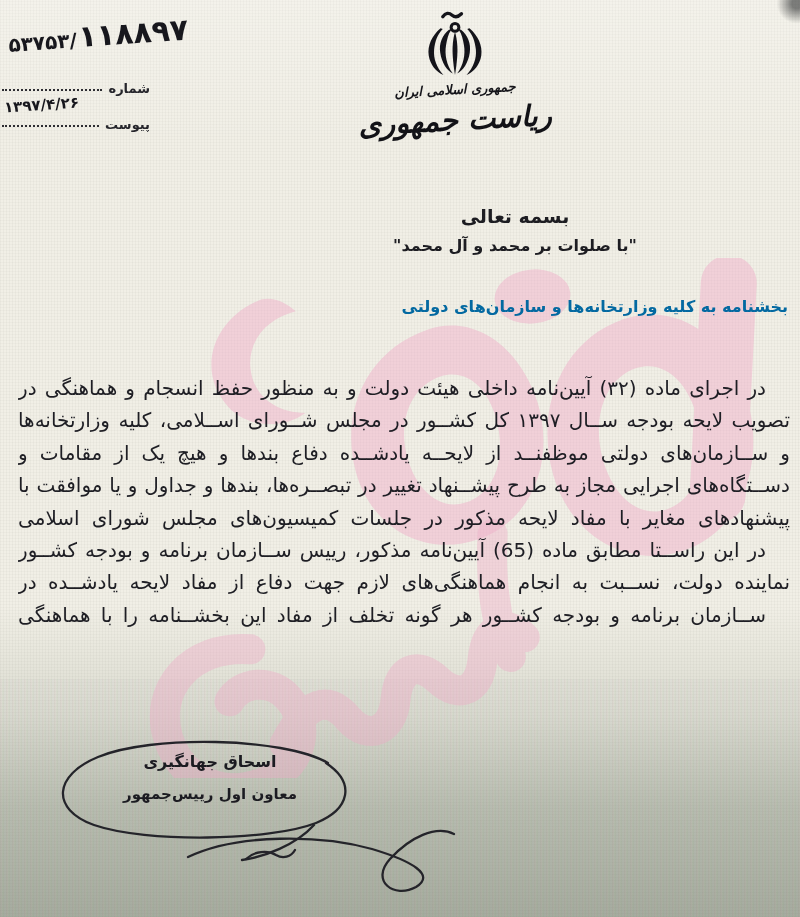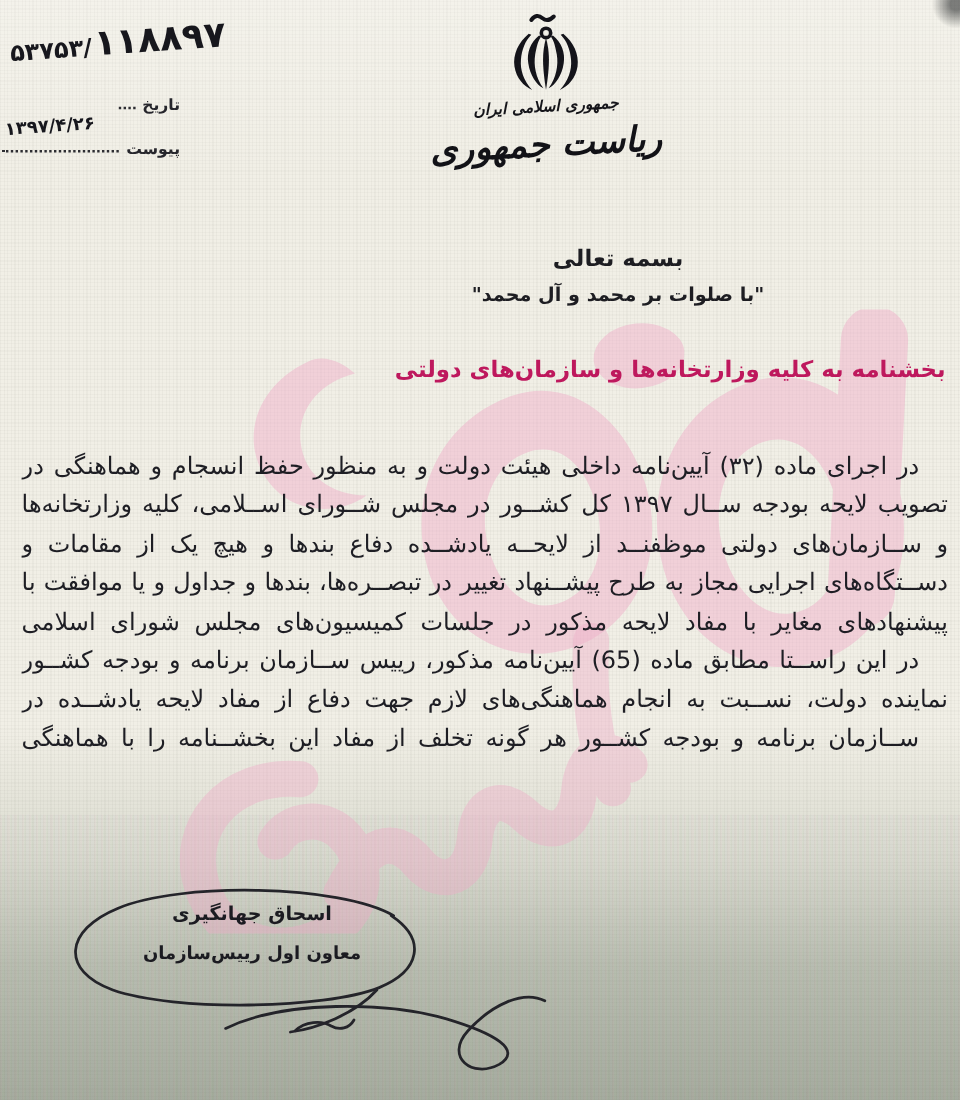--- a/index.html
+++ b/index.html
@@ -34,21 +34,21 @@
   }
   
   .letterhead{top:8px;left:330px;width:250px;text-align:center;}
   .emblem{display:block;margin:0 auto;}
   .country-line{font-size:13px;font-weight:bold;font-style:italic;color:#15151a;transform:rotate(-3deg);margin-top:2px;}
   .office-line{font-size:29px;font-weight:bold;font-style:italic;color:#121217;transform:rotate(-3deg);margin-top:6px;letter-spacing:0;}
   
   .besmeh{top:205px;left:380px;width:270px;text-align:center;font-size:19px;font-weight:bold;}
   .salawat{top:236px;left:355px;width:320px;text-align:center;font-size:16px;font-weight:bold;}
   
-  .subject{top:297px;right:12px;width:776px;text-align:right;font-size:19px;font-weight:bold;color:#be185d;}
+  .subject{top:297px;right:12px;width:776px;text-align:right;font-size:16px;font-weight:bold;color:#0369a1;}
   
   .body-text{top:372px;left:18px;width:772px;font-size:20px;color:#1e1e24;}
   .line{direction:rtl;height:32.4px;line-height:32.4px;overflow:hidden;text-align:justify;text-align-last:justify;}
   .line.first{text-indent:24px;}
   .line.last{text-align:right;text-align-last:right;}
   
   .signature-text{top:752px;left:60px;width:300px;text-align:center;font-weight:bold;color:#1b1b21;}
   .sig-name{font-size:16px;}
   .sig-title{font-size:15px;margin-top:14px;}
   .sig-draw{top:733px;left:38px;pointer-events:none;}
@@ -77,22 +77,22 @@
   </g>
 </svg>
 
 <div class="abs ref-number layer-text">
   <span class="ref-prefix">۵۳۷۵۳/</span>
   <span class="ref-main">۱۱۸۸۹۷</span>
 </div>
 
 <div class="abs field-block layer-text">
   <div class="field-row">
-    <span class="field-label">تاریخ</span>
-    <span class="field-dots short"></span>
+    <span class="field-label">شماره</span>
+    <span class="field-dots"></span>
   </div>
   <div class="field-row">
     <span class="field-label">پیوست</span>
     <span class="field-dots"></span>
   </div>
 </div>
 <div class="abs date-value layer-text">۱۳۹۷/۴/۲۶</div>
 
 <div class="abs letterhead layer-text">
   <svg class="emblem" width="68" height="72" viewBox="0 0 90 100" aria-hidden="true">
@@ -121,21 +121,21 @@
   <div class="line">و ســازمان‌های دولتی موظفنــد از لایحــه یادشــده دفاع بندها و هیچ یک از مقامات و نمایندگان</div>
   <div class="line">دســتگاه‌های اجرایی مجاز به طرح پیشــنهاد تغییر در تبصــره‌ها، بندها و جداول و یا موافقت با</div>
   <div class="line">پیشنهادهای مغایر با مفاد لایحه مذکور در جلسات کمیسیون‌های مجلس شورای اسلامی نمی‌باشند.</div>
   <div class="line first">در این راســتا مطابق ماده (65) آیین‌نامه مذکور، رییس ســازمان برنامه و بودجه کشــور به عنوان</div>
   <div class="line">نماینده دولت، نســبت به انجام هماهنگی‌های لازم جهت دفاع از مفاد لایحه یادشــده در جلســات</div>
   <div class="line first">ســازمان برنامه و بودجه کشــور هر گونه تخلف از مفاد این بخشــنامه را با هماهنگی</div>
 </div>
 
 <div class="abs signature-text rtl layer-text">
   <div class="sig-name">اسحاق جهانگیری</div>
-  <div class="sig-title">معاون اول رییس‌سازمان</div>
+  <div class="sig-title">معاون اول رییس‌جمهور</div>
 </div>
 <svg class="abs sig-draw layer-sig" width="430" height="170" viewBox="0 0 430 170" aria-hidden="true">
   <g fill="none" stroke="#24242a" stroke-width="2.3" stroke-linecap="round">
     <path d="M290 30 C245 4 112 2 60 24 C16 42 12 76 56 92 C108 110 232 108 278 90 C312 76 318 50 288 30"></path>
     <path d="M276 92 C258 112 226 124 204 127"></path>
     <path d="M208 126 C216 118 230 117 238 122 C245 126 253 124 257 117"></path>
     <path d="M150 124 C200 100 284 102 334 116 C374 128 398 142 378 154 C356 166 332 148 352 126 C372 104 398 92 416 101"></path>
   </g>
 </svg>
 

